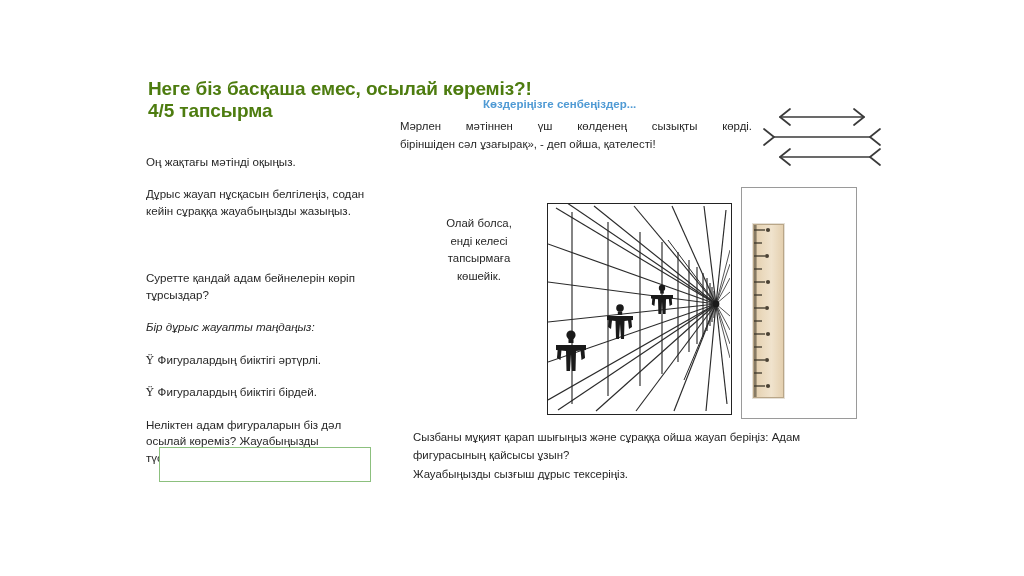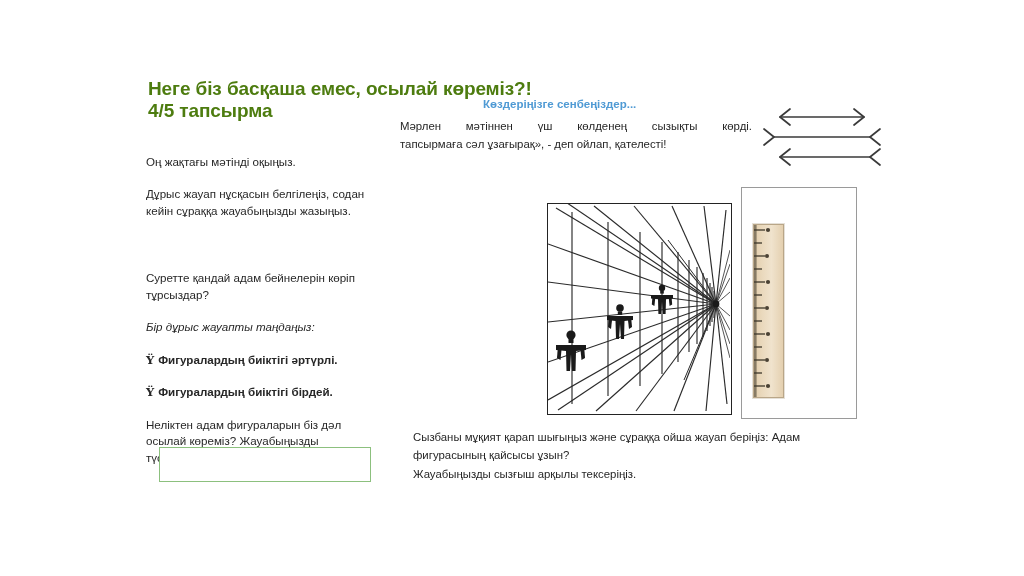--- a/index.html
+++ b/index.html
@@ -66,21 +66,20 @@
     font-style: italic;
     font-size: 11.6px;
     margin: 0 0 12px 0;
     color: #1f1f1f;
   }
   .opt {
     margin: 0 0 12px 0;
     font-size: 11.6px;
     line-height: 1.4;
     color: #272727;
-    font-weight: bold;
   }
   .opt .bullet {
     font-family: "DejaVu Serif", serif;
     font-size: 11.5px;
     margin-right: 4px;
   }
   .answer-box {
     position: absolute;
     left: 159px;
     top: 447px;
@@ -197,21 +196,21 @@
 
     <p class="opt"><span class="bullet">Ϋ</span><span>Фигуралардың биіктігі бірдей.</span></p>
 
     <p>Неліктен адам фигураларын біз дәл осылай көреміз? Жауабыңызды түсіндіріңіз.</p>
   </div>
 
   <div class="answer-box" placeholder=""></div>
 
   <div class="right-top-text">
     <div class="justified">Мәрлен мәтіннен үш көлденең сызықты көрді.</div>
-    <div>тапсырмаға сәл ұзағырақ», - деп ойлап,  қателесті!</div>
+    <div>біріншіден сәл ұзағырақ», - деп ойша,  қателесті!</div>
   </div>
 
   <div class="arrows">
     <svg width="120" height="70" viewBox="0 0 120 70">
       <g stroke="#3a3a3a" stroke-width="1.7" fill="none" stroke-linecap="round" stroke-linejoin="round">
 
         <line x1="18" y1="11" x2="102" y2="11"></line>
         <path d="M 28 3 L 18 11 L 28 19"></path>
         <path d="M 92 3 L 102 11 L 92 19"></path>
 
@@ -219,20 +218,26 @@
         <path d="M 2 23 L 12 31 L 2 39"></path>
         <path d="M 118 23 L 108 31 L 118 39"></path>
 
         <line x1="18" y1="51" x2="108" y2="51"></line>
         <path d="M 28 43 L 18 51 L 28 59"></path>
         <path d="M 118 43 L 108 51 L 118 59"></path>
       </g>
     </svg>
   </div>
 
+  <div class="mid-note">
+    <div>Олай болса,</div>
+    <div>енді келесі</div>
+    <div>тапсырмаға</div>
+    <div> көшейік.</div>
+  </div>
 
   <div class="corridor">
     <svg width="182" height="209" viewBox="0 0 182 209">
       <defs>
         <clipPath id="boxclip">
             <rect x="0" y="0" width="182" height="209"></rect>
           </clipPath>
       </defs>
       <g clip-path="url(#boxclip)">
         <rect x="0" y="0" width="182" height="209" fill="#ffffff"></rect>
@@ -348,16 +353,16 @@
           <circle cx="14" cy="161" r="2.1"></circle>
         </g>
         <rect x="0" y="0" width="2.6" height="172" fill="#3d362a" opacity="0.55"></rect>
       </svg>
     </div>
   </div>
 
   <div class="bottom-text">
     <div>Сызбаны мұқият қарап шығыңыз және сұраққа ойша жауап беріңіз: Адам</div>
     <div>фигурасының қайсысы ұзын?</div>
-    <div>Жауабыңызды сызғыш арқылы тексеріңіз.</div>
+    <div>Жауабыңызды сызғыш дұрыс тексеріңіз.</div>
   </div>
 
 </div>
 
 </body></html>

